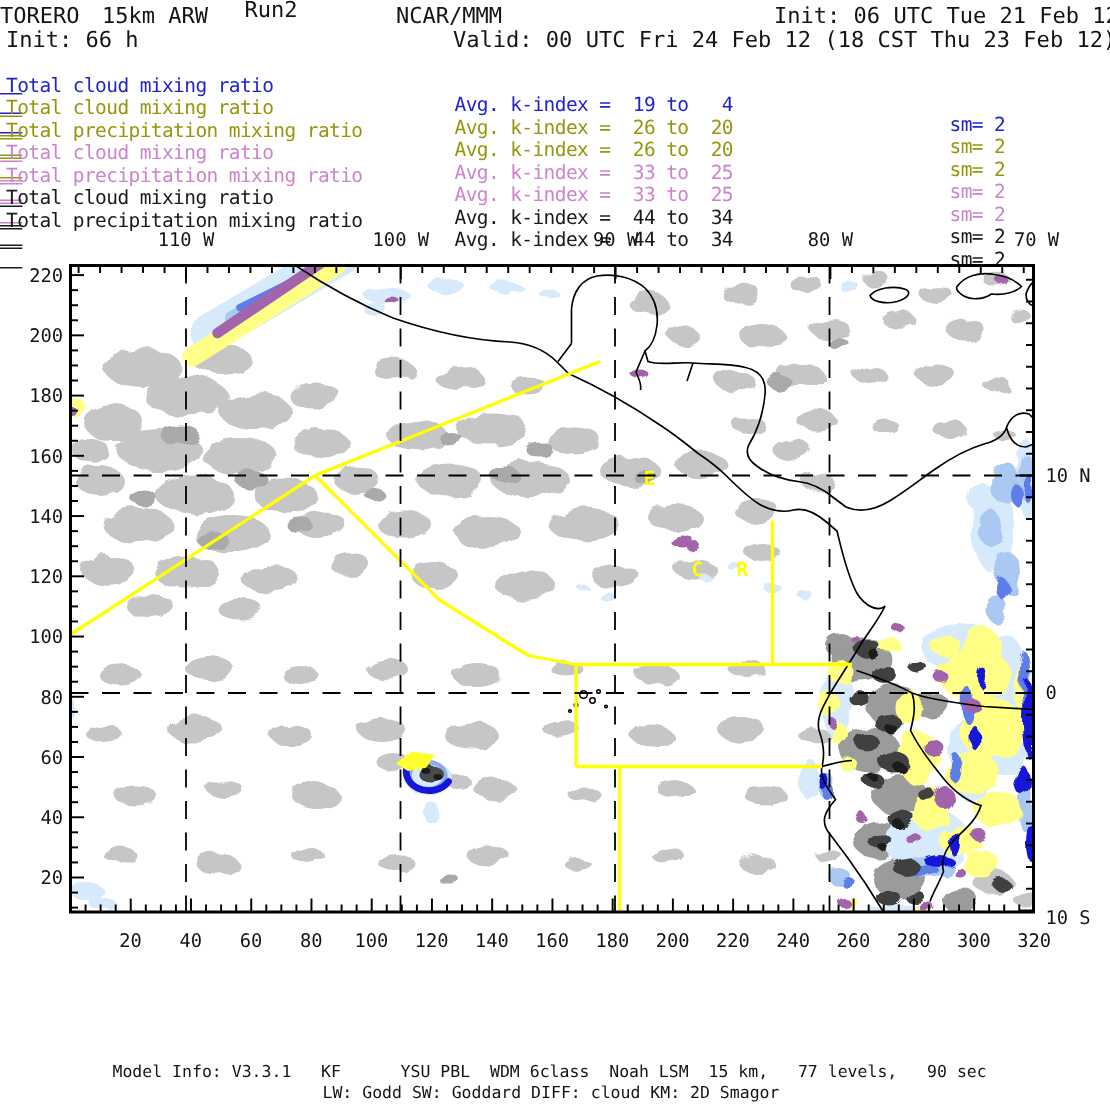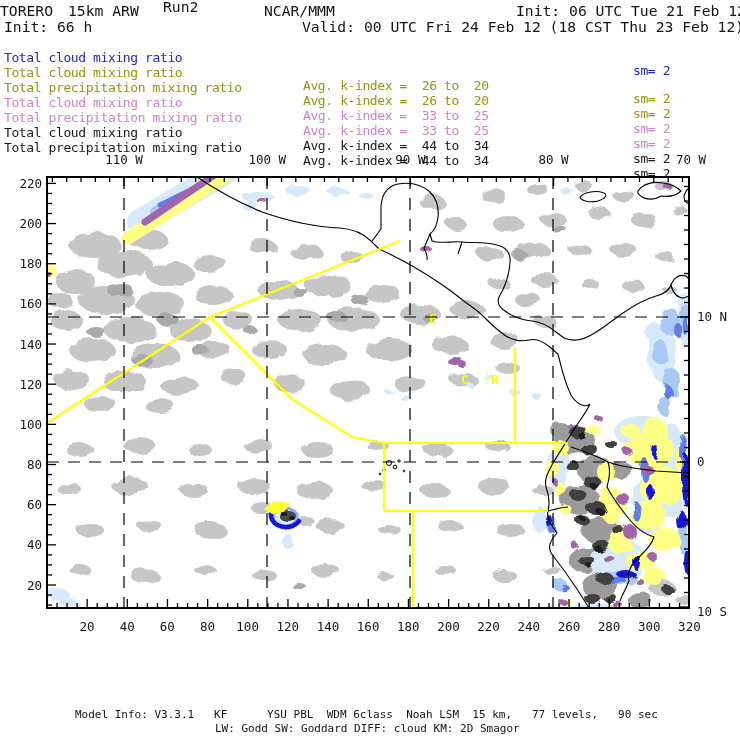--- a/index.html
+++ b/index.html
@@ -1,20 +1,20 @@
 <!DOCTYPE html>
 <html><head>
 <meta charset="utf-8">
 <style>
   html,body{margin:0;padding:0;}
   body{width:740px;height:740px;background:#ffffff;position:relative;overflow:hidden;
        font-family:"DejaVu Sans Mono", monospace;}
   .hdr{position:absolute;font-size:14.7px;color:#141414;white-space:pre;line-height:13px;}
   .lg-row{position:absolute;left:0;width:740px;height:14px;font-size:13px;letter-spacing:-0.4px;
-          white-space:pre;line-height:13px;}
+          white-space:pre;line-height:13px;text-decoration:underline;}
   .lg-label{position:absolute;left:4px;}
   .lg-kindex{position:absolute;left:303px;}
   .lg-sm{position:absolute;left:633px;text-align:center;}
   .ft{position:absolute;font-size:11px;color:#141414;white-space:pre;line-height:12px;}
   svg{position:absolute;left:0;top:0;}
   svg text{font-family:"DejaVu Sans Mono", monospace;}
 </style>
 </head>
 <body>
 
@@ -22,20 +22,21 @@
 <span class="hdr" style="left:68px;top:4px">15km ARW</span>
 <span class="hdr" style="left:163px;top:0">Run2</span>
 <span class="hdr" style="left:264px;top:4px">NCAR/MMM</span>
 <span class="hdr" style="left:516px;top:4px">Init: 06 UTC Tue 21 Feb 12</span>
 <span class="hdr" style="left:4px;top:20px">Init:</span>
 <span class="hdr" style="left:57px;top:20px">66 h</span>
 <span class="hdr" style="left:302px;top:20px">Valid: 00 UTC Fri 24 Feb 12 (18 CST Thu 23 Feb 12)</span>
 
 <div class="lg-row" style="top: 38px; color: rgb(35, 35, 204);">
   <span class="lg-label">Total cloud mixing ratio</span>
+  <span class="lg-kindex">Avg. k-index =  19 to   4</span>
   <span class="lg-sm">sm= 2</span>
 </div>
 <div class="lg-row" style="top: 53px; color: rgb(150, 150, 14);">
   <span class="lg-label">Total cloud mixing ratio</span>
   <span class="lg-kindex">Avg. k-index =  26 to  20</span>
   <span class="lg-sm">sm= 2</span>
 </div>
 <div class="lg-row" style="top: 68px; color: rgb(150, 150, 14);">
   <span class="lg-label">Total precipitation mixing ratio</span>
   <span class="lg-kindex">Avg. k-index =  26 to  20</span>

